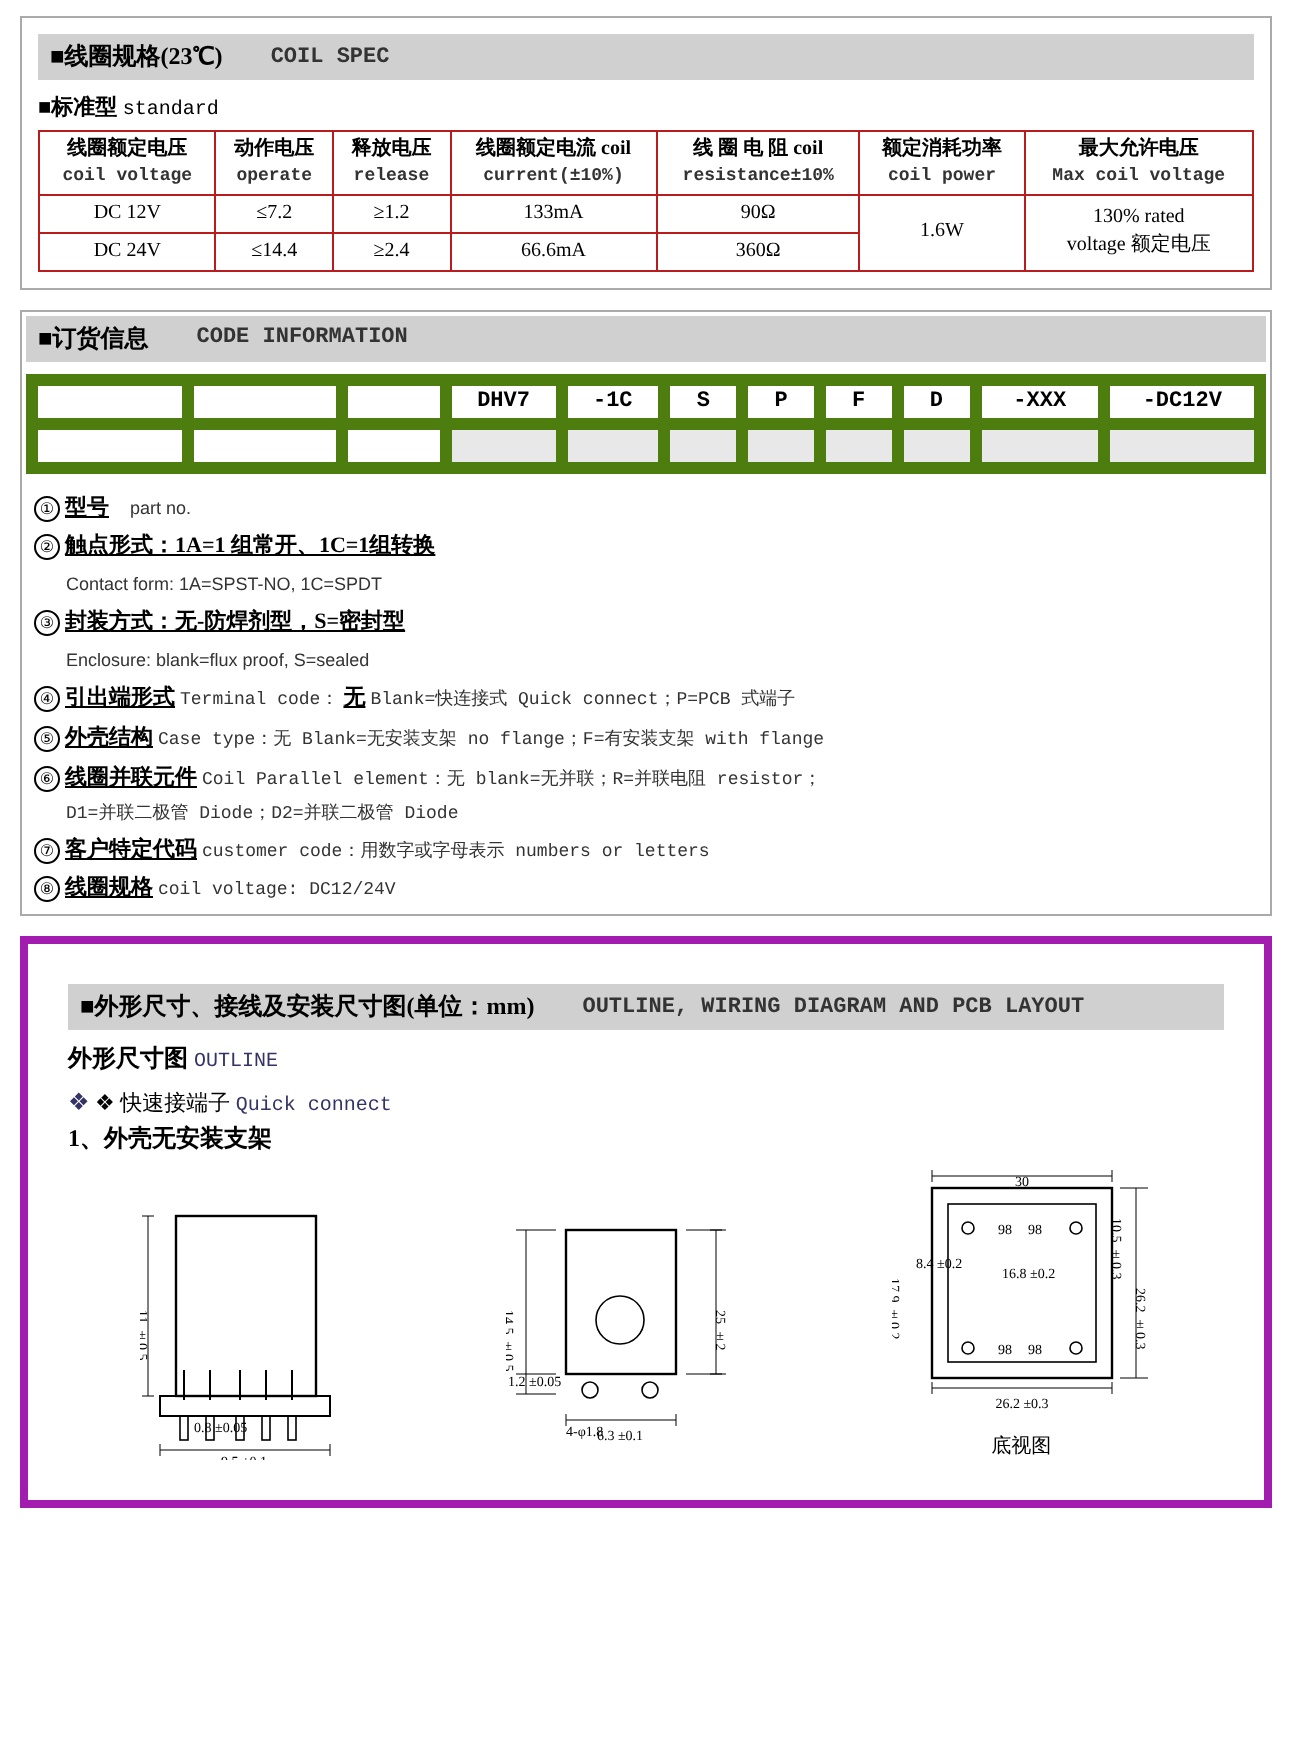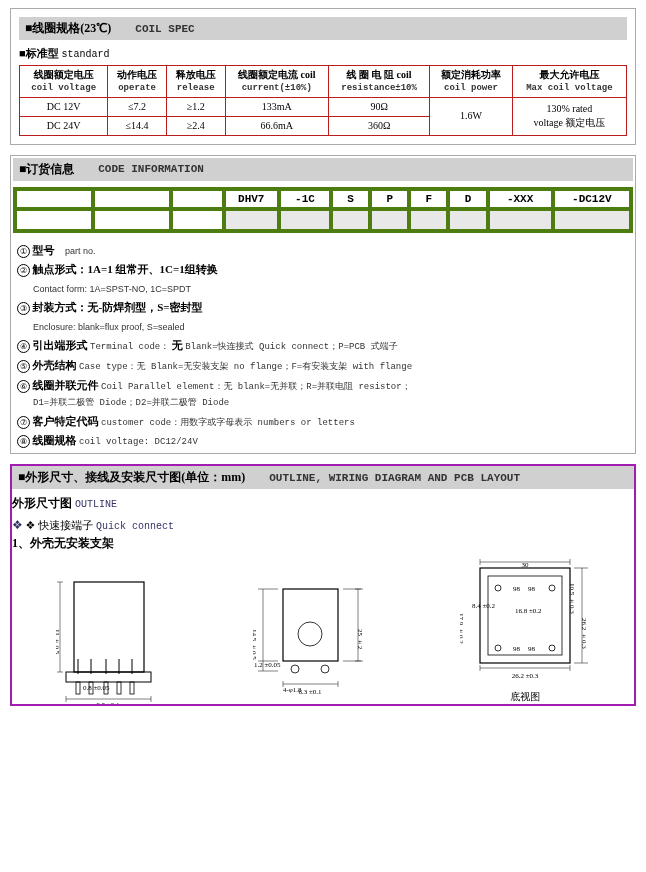--- a/index.html
+++ b/index.html
@@ -70,37 +70,37 @@
       overflow: hidden;
       margin-bottom: 8px;
     }
 
     table.code-table {
       border-collapse: collapse;
       font-size: 10px;
       width: 100%;
     }
     table.code-table td, table.code-table th {
-      border: 4px solid #4d7c0f;
+      border: 6px solid #4d7c0f;
       padding: 2px 6px;
       text-align: center;
     }
 
     .code-items {
       font-size: 10px;
       line-height: 1.8;
     }
-    .code-item-cn { font-weight: bold; font-size: 11px; }
+    .code-item-cn { font-weight: bold; font-size: 11px; text-decoration: underline; }
     .code-item-en { font-family: Liberation Sans, sans-serif; color: #333; font-size: 9px; margin-left: 8px; }
     .code-item-row { margin-left: 4px; }
 
     
     .outline-section {
-      border: 2px solid #a21caf;
-      padding: 0;
+      border: 4px solid #a21caf;
+      padding: 20px;
     }
 
     .outline-subtitle {
       font-size: 12px;
       font-weight: bold;
       margin-bottom: 6px;
     }
     .outline-subtitle .en { font-family: "Courier New", monospace; font-size: 10px; color: #336; font-weight: normal; }
 
     .quick-connect-label {

